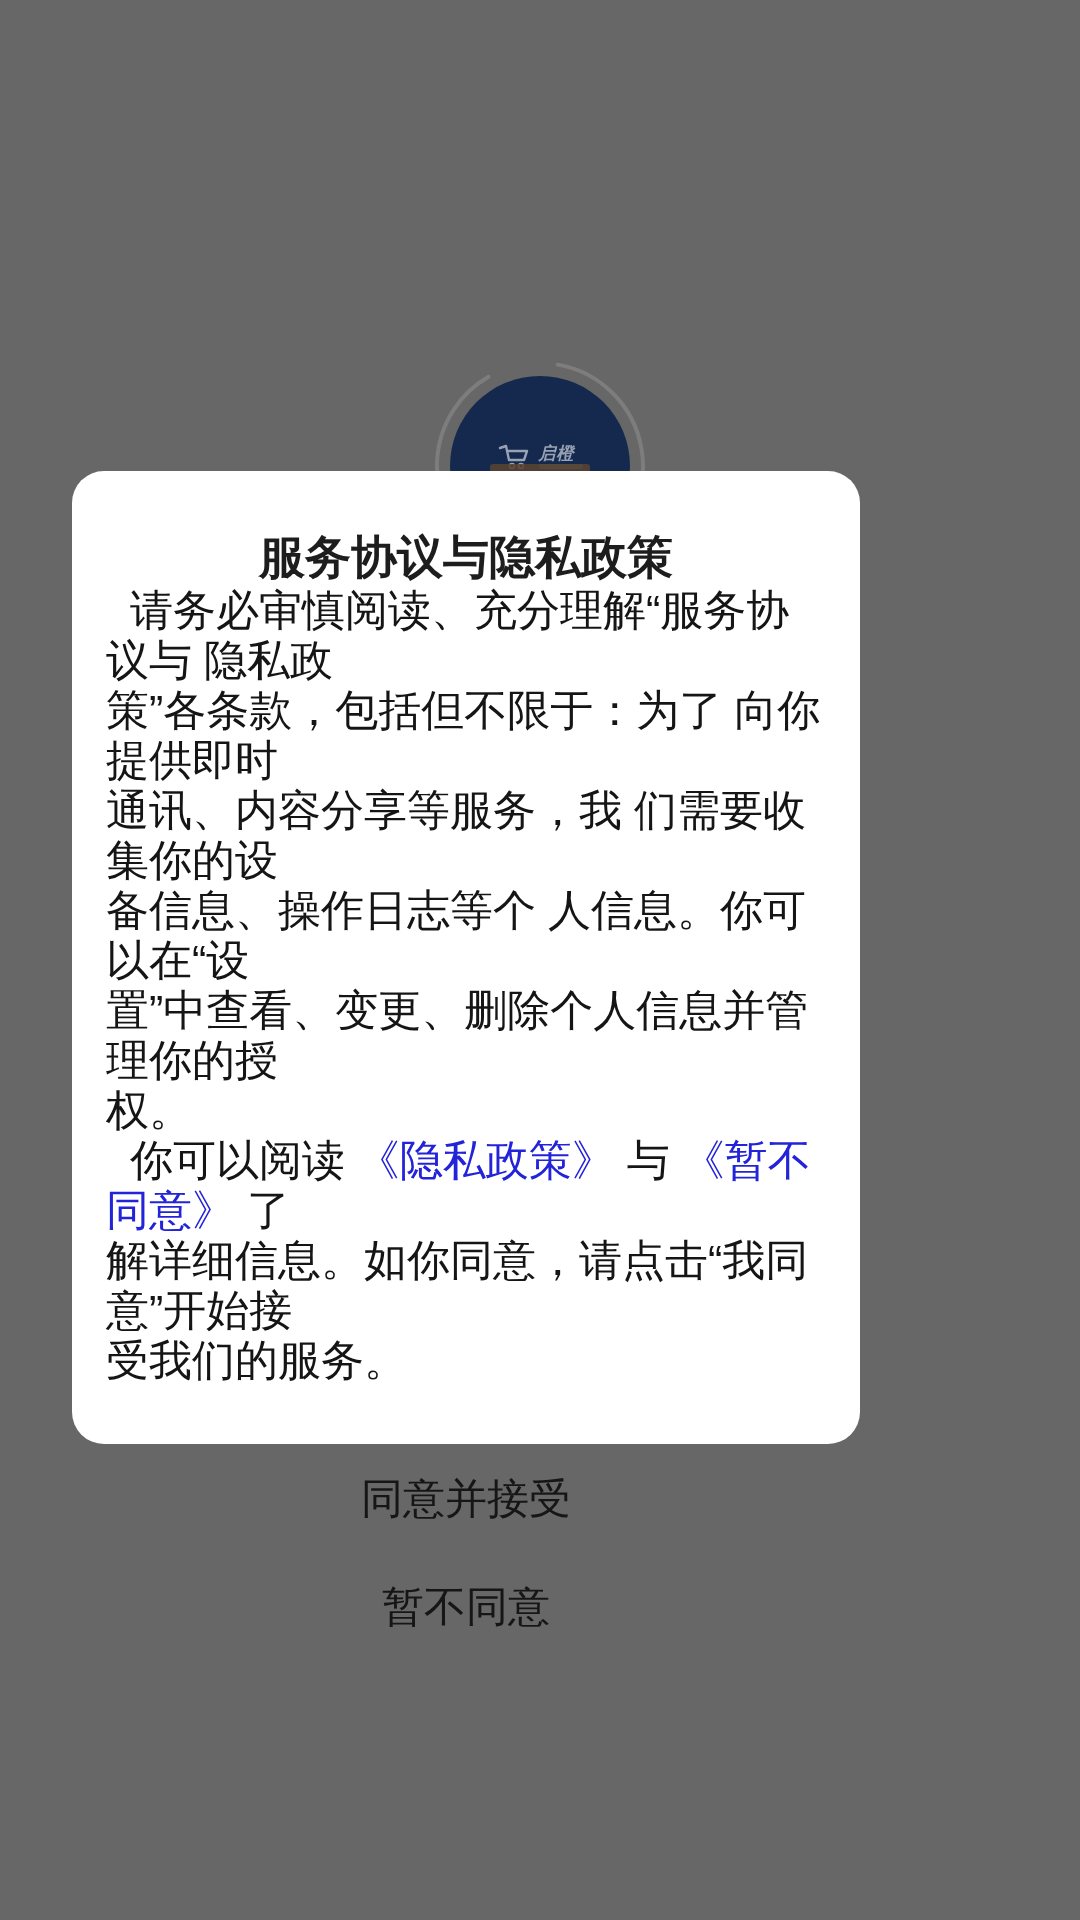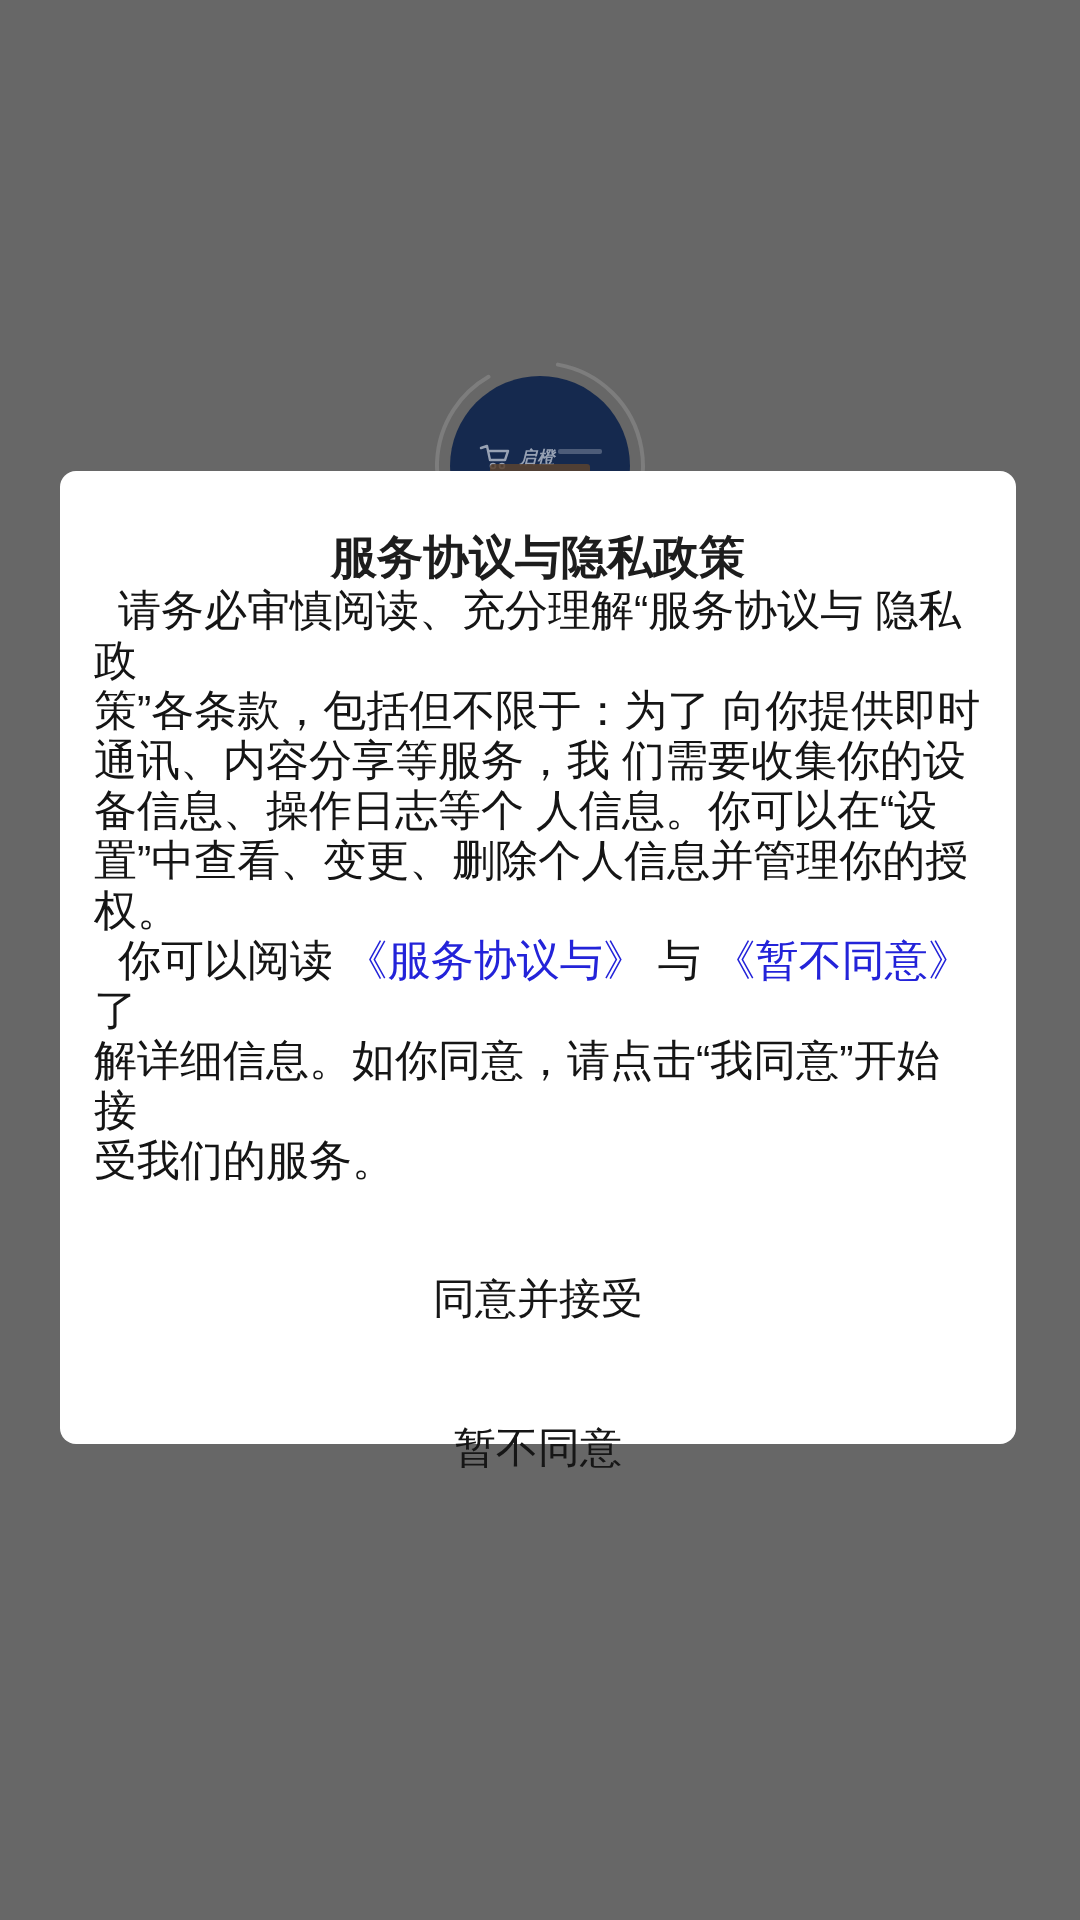--- a/index.html
+++ b/index.html
@@ -16,50 +16,50 @@
   
   .ring-svg{position:absolute;left:427px;top:353px;width:226px;height:226px;z-index:1;}
   .logo-circle{
     position:absolute;left:450px;top:376px;width:180px;height:180px;border-radius:50%;
     background:var(--circle);z-index:1;overflow:hidden;
   }
   .logo-row{
     position:absolute;left:0;top:66px;width:180px;height:30px;
     display:flex;align-items:center;justify-content:center;gap:7px;
   }
-  .logo-textcol{display:flex;flex-direction:row;align-items:flex-start;gap:2px;}
+  .logo-textcol{display:flex;flex-direction:column;align-items:flex-start;gap:2px;}
   .logo-brand{
     font-size:17px;font-weight:bold;font-style:italic;color:#97a1b3;line-height:17px;letter-spacing:1px;
   }
   .logo-tagbar{width:44px;height:5px;border-radius:2px;background:#6c7890;opacity:.65;}
   .logo-subline{
     position:absolute;left:40px;top:88px;width:100px;height:18px;border-radius:3px;
     background:#5a4330;opacity:.85;
   }
   
   .dialog{
-    position:absolute;left:60px;top:471px;width:956px;height:973px;z-index:2;
-    background:var(--dialog-bg);border-radius:16px;
+    position:absolute;left:72px;top:471px;width:788px;height:973px;z-index:2;
+    background:var(--dialog-bg);border-radius:32px;
   }
   .dialog-title{
     margin-top:58px;text-align:center;font-size:46px;font-weight:bold;
     line-height:56px;color:#1d1d1d;
   }
   .dialog-body{
     padding:0 34px;font-size:43px;line-height:50px;color:var(--text);
     white-space:pre-wrap;word-break:break-all;
   }
   .body-link{color:var(--link);text-decoration:none;cursor:pointer;}
   .dialog-btn{
     display:block;width:100%;height:56px;line-height:56px;border:none;background:none;
     text-align:center;font-size:42px;color:#161616;cursor:pointer;
     font-family:inherit;
   }
   .btn-agree{margin-top:86px;}
-  .btn-disagree{margin-top:93px;}
+  .btn-disagree{margin-top:52px;}
 </style>
 </head>
 <body>
 
 <div class="screen">
 
   <svg class="ring-svg" viewBox="0 0 226 226">
     <path d="M130.9 11.6 A103 103 0 0 1 164.5 202.2" fill="none" stroke="#7d7d7d" stroke-width="4" stroke-linecap="round"></path>
     <path d="M53.9 197.4 A103 103 0 0 1 61.5 23.8" fill="none" stroke="#7d7d7d" stroke-width="4" stroke-linecap="round"></path>
   </svg>
@@ -80,20 +80,20 @@
   </div>
 
   <div class="dialog">
     <div class="dialog-title">服务协议与隐私政策</div>
     <div class="dialog-body"><span>  请务必审慎阅读、充分理解“服务协议与 隐私政
 策”各条款，包括但不限于：为了 向你提供即时
 通讯、内容分享等服务，我 们需要收集你的设
 备信息、操作日志等个 人信息。你可以在“设
 置”中查看、变更、删除个人信息并管理你的授
 权。
-  你可以阅读 </span><a class="body-link">《服务协议与》</a><span> 与 </span><a class="body-link">《暂不同意》</a><span> 了
+  你可以阅读 </span><a class="body-link">《隐私政策》</a><span> 与 </span><a class="body-link">《暂不同意》</a><span> 了
 解详细信息。如你同意，请点击“我同意”开始接
 受我们的服务。</span></div>
     <button class="dialog-btn btn-agree">同意并接受</button>
     <button class="dialog-btn btn-disagree">暂不同意</button>
   </div>
 
 </div>
 
 </body></html>

